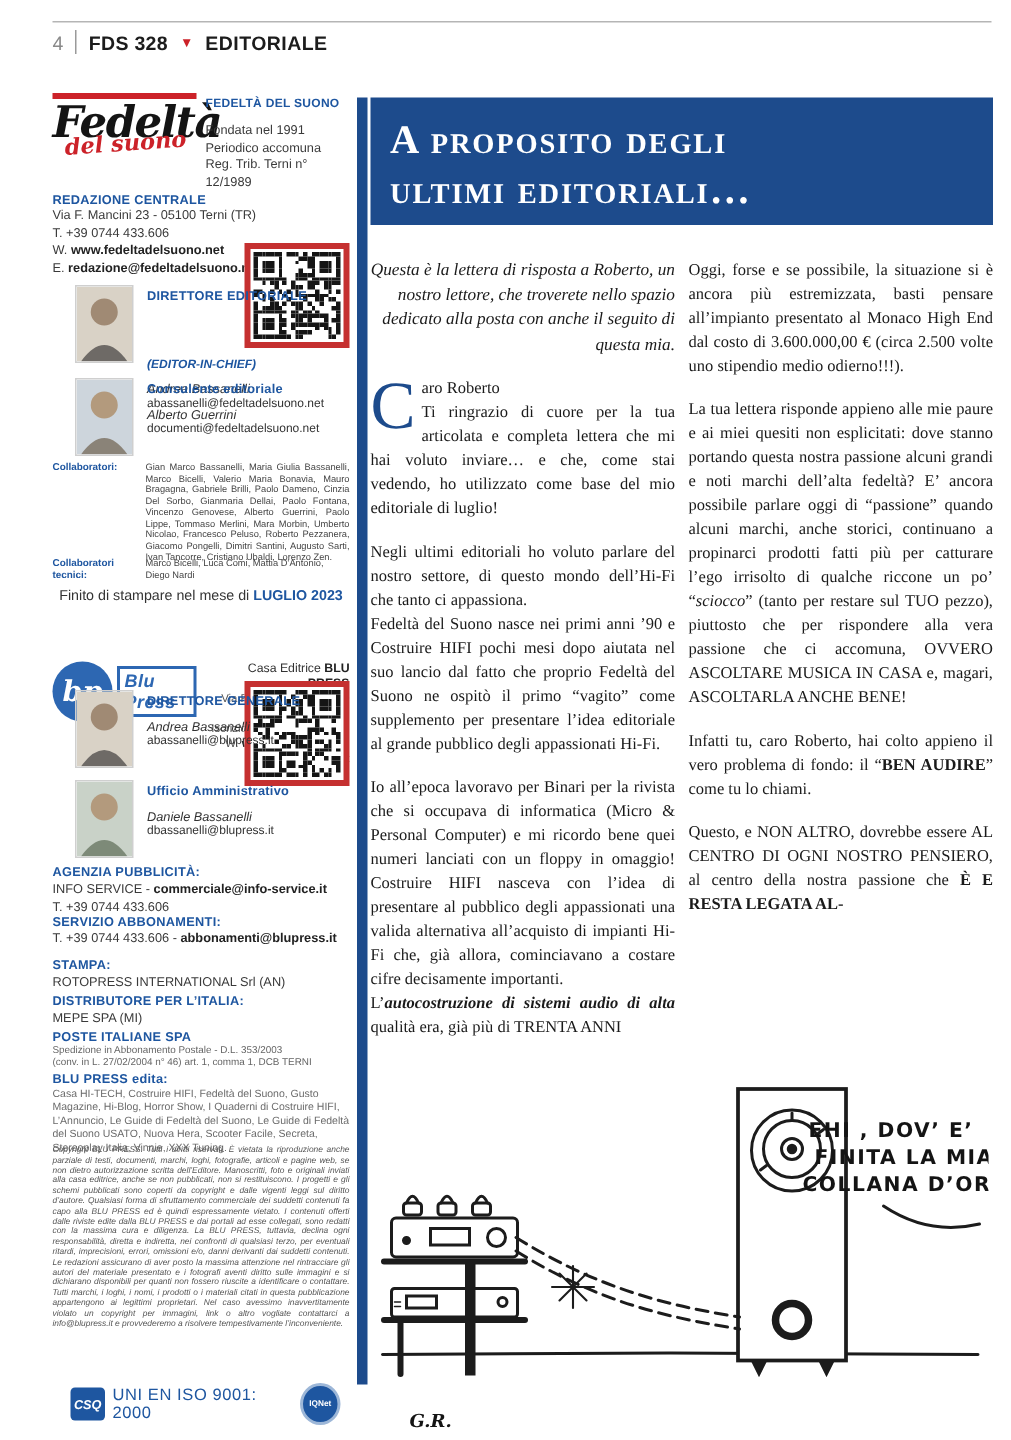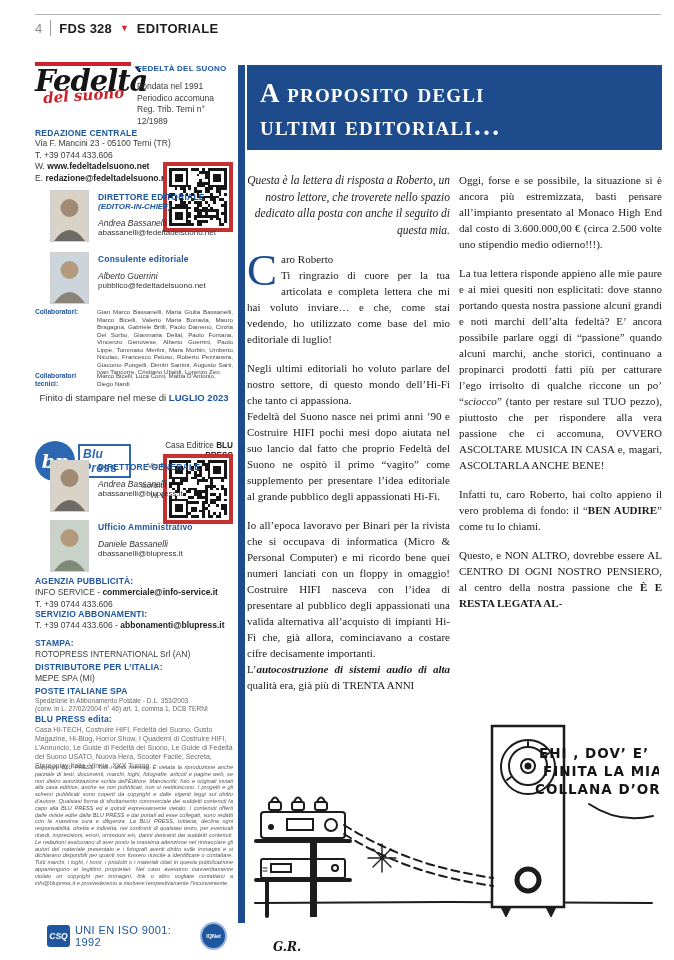--- a/index.html
+++ b/index.html
@@ -35,21 +35,21 @@
   .mast-info{margin-top:8px;color:#3a3a3a;font-size:8.5px;line-height:11.5px;}
 
   
   .person{display:flex;gap:9px;}
   .photo{width:37px;height:50px;margin-left:15px;flex:none;border:1px solid #cfcfcf;
          display:block;overflow:hidden;}
   .photo svg{display:block;}
   .ptxt{padding-top:2px;max-width:120px;}
   .pname{font-style:italic;color:#333;margin-top:7px;font-size:8.5px;}
   .pmail{color:#333;font-size:8px;}
-  .psub{color:#1e56a0;font-weight:700;font-style:italic;font-size:8px;}
+  .psub{color:#1e56a0;font-weight:700;font-style:italic;font-size:8px;margin-top:36px;}
 
   
   .qr{position:absolute;background:#fff;border:4px solid #c53030;padding:2px;}
   .qr-grid{position:relative;width:58px;height:58px;}
   .qr-grid i{position:absolute;width:calc(100%/21);height:calc(100%/21);background:#151515;}
 
   
   .collabrow{display:flex;gap:4px;}
   .collab-label{width:58px;flex:none;color:#1e56a0;font-weight:700;font-size:6.6px;line-height:7.6px;}
   .collab-names{flex:1;font-size:6.2px;line-height:7.5px;color:#454545;text-align:justify;}
@@ -405,21 +405,21 @@
       <span class="photo">
         <svg viewBox="0 0 37 50" width="37" height="50">
             <rect width="37" height="50" fill="#cdd5dc"></rect>
             <circle cx="18.5" cy="17" r="9" fill="#b39a7d"></circle>
             <path d="M3,50 Q18.5,28 34,50 Z" fill="#8a8378"></path>
           </svg>
       </span>
       <div class="ptxt">
         <div class="bhead">Consulente editoriale</div>
         <div class="pname">Alberto Guerrini</div>
-        <div class="pmail">pubblico@fedeltadelsuono.net</div>
+        <div class="pmail">documenti@fedeltadelsuono.net</div>
       </div>
     </div>
 
     <div class="sb collabrow" style="top:246px;">
       <div class="collab-label">Collaboratori:</div>
       <div class="collab-names">Gian Marco Bassanelli, Maria Giulia Bassanelli, Marco Bicelli, Valerio Maria Bonavia, Mauro Bragagna, Gabriele Brilli, Paolo Dameno, Cinzia Del Sorbo, Gianmaria Dellai, Paolo Fontana, Vincenzo Genovese, Alberto Guerrini, Paolo Lippe, Tommaso Merlini, Mara Morbin, Umberto Nicolao, Francesco Peluso, Roberto Pezzanera, Giacomo Pongelli, Dimitri Santini, Augusto Sarti, Ivan Tancorre, Cristiano Ubaldi, Lorenzo Zen.</div>
     </div>
 
     <div class="sb collabrow" style="top:310px;">
       <div class="collab-label">Collaboratori tecnici:</div>
@@ -741,21 +741,21 @@
 
     <div class="sb sb-sec" style="top:652px;">
       <div class="bhead">BLU PRESS edita:</div>
       <div class="gray">Casa HI-TECH, Costruire HIFI, Fedeltà del Suono, Gusto Magazine, Hi-Blog, Horror Show, I Quaderni di Costruire HIFI, L’Annuncio, Le Guide di Fedeltà del Suono, Le Guide di Fedeltà del Suono USATO, Nuova Hera, Scooter Facile, Secreta, Stereoplay Italia, Vinnie, XXX Tuning.</div>
     </div>
 
     <div class="sb copyright" style="top:702px;">Copyright BLU PRESS. Tutti i diritti riservati. È vietata la riproduzione anche parziale di testi, documenti, marchi, loghi, fotografie, articoli e pagine web, se non dietro autorizzazione scritta dell’Editore. Manoscritti, foto e originali inviati alla casa editrice, anche se non pubblicati, non si restituiscono. I progetti e gli schemi pubblicati sono coperti da copyright e dalle vigenti leggi sul diritto d’autore. Qualsiasi forma di sfruttamento commerciale dei suddetti contenuti fa capo alla BLU PRESS ed è quindi espressamente vietato. I contenuti offerti dalle riviste edite dalla BLU PRESS e dai portali ad esse collegati, sono redatti con la massima cura e diligenza. La BLU PRESS, tuttavia, declina ogni responsabilità, diretta e indiretta, nei confronti di qualsiasi terzo, per eventuali ritardi, imprecisioni, errori, omissioni e/o, danni derivanti dai suddetti contenuti. Le redazioni assicurano di aver posto la massima attenzione nel rintracciare gli autori del materiale presentato e i fotografi aventi diritto sulle immagini e si dichiarano disponibili per quanti non fossero riuscite a identificare o contattare. Tutti marchi, i loghi, i nomi, i prodotti o i materiali citati in questa pubblicazione appartengono ai legittimi proprietari. Nel caso avessimo inavvertitamente violato un copyright per immagini, link o altro vogliate contattarci a info@blupress.it e provvederemo a risolvere tempestivamente l’inconveniente.</div>
 
     <div class="sb cert" style="top:860px;width:180px;">
       <span class="csq-box">CSQ</span>
-      <span class="iso-text">UNI EN ISO 9001: 1992</span>
+      <span class="iso-text">UNI EN ISO 9001: 2000</span>
       <span class="iqnet">IQNet</span>
     </div>
   </aside>
 
   <div class="vline"></div>
 
   <main class="main">
     <div class="title-box">
       <div>A proposito degli</div>
       <div>ultimi editoriali…</div>

